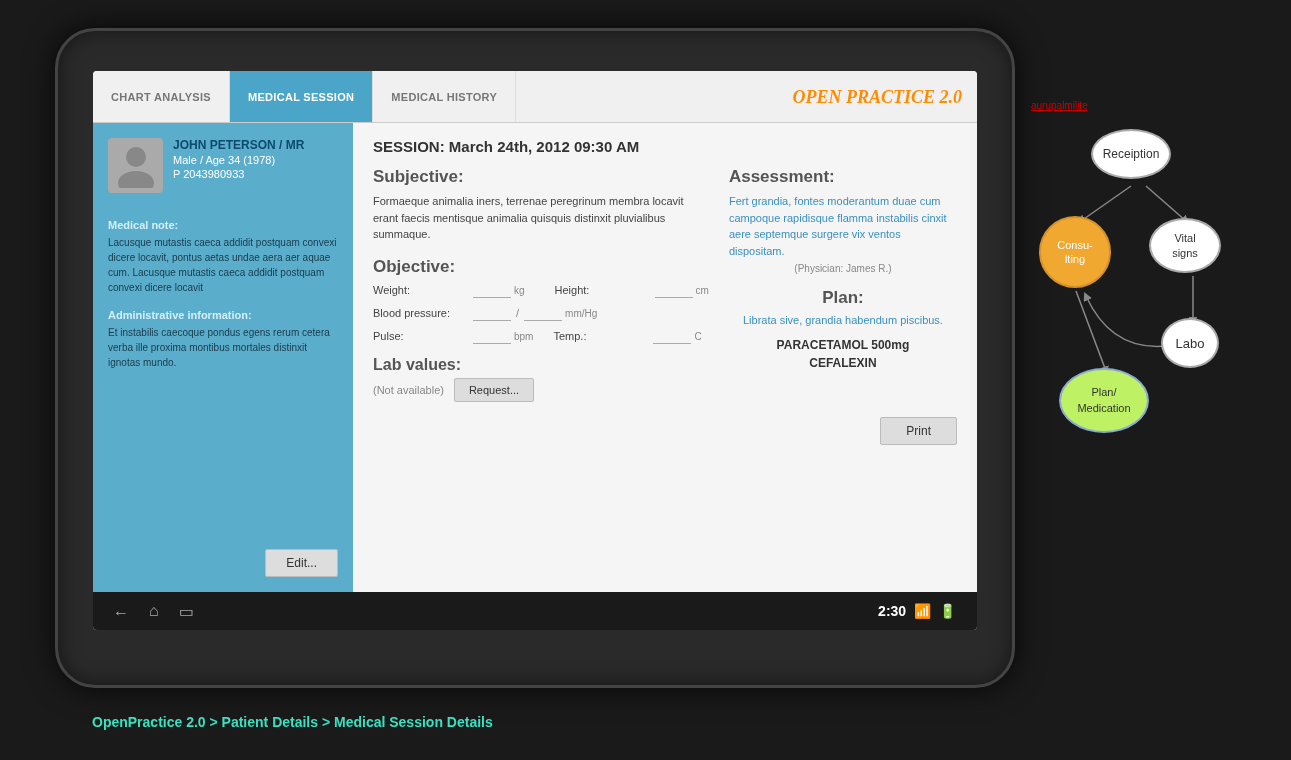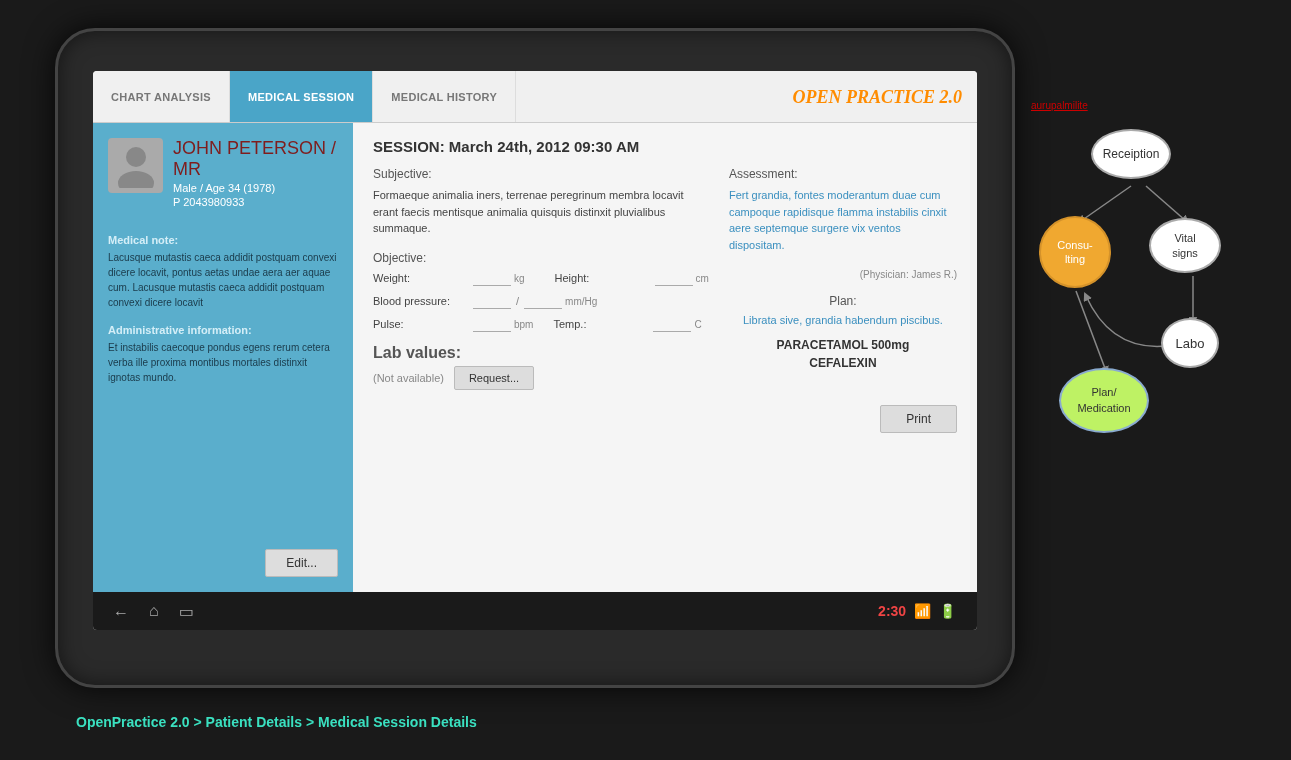--- a/index.html
+++ b/index.html
@@ -106,23 +106,23 @@
       border-radius: 4px;
       margin-right: 10px;
       flex-shrink: 0;
       display: flex;
       align-items: center;
       justify-content: center;
       overflow: hidden;
     }
 
     .patient-info h2 {
-      color: #7f1d1d;
-      font-size: 18px;
-      font-weight: normal;
+      color: #0c4a6e;
+      font-size: 12px;
+      font-weight: bold;
     }
 
     .patient-info p {
       color: white;
       font-size: 11px;
       margin-top: 2px;
     }
 
     .patient-phone {
       color: white;
@@ -173,44 +173,44 @@
 
     .two-col {
       display: flex;
       gap: 20px;
     }
 
     .col-left { flex: 1; }
     .col-right { width: 240px; }
 
     .section-header {
-      font-size: 12px;
-      font-weight: normal;
+      font-size: 17px;
+      font-weight: bold;
       color: #555;
       margin-bottom: 6px;
     }
 
     .section-body {
       font-size: 11px;
       color: #444;
       line-height: 1.5;
       margin-bottom: 14px;
     }
 
     .assessment-text {
       color: #3a8fbf;
       font-size: 11px;
       line-height: 1.5;
     }
 
     .physician-note {
       color: #888;
       font-size: 10px;
-      text-align: right;
-      margin-top: 16px;
+      text-align: center;
+      margin-top: 4px;
     }
 
     .objective-section { margin-bottom: 12px; }
 
     .vitals-row {
       display: flex;
       align-items: center;
       margin-bottom: 8px;
       font-size: 11px;
       color: #444;
@@ -324,21 +324,21 @@
 
     .nav-icon {
       color: #aaa;
       font-size: 16px;
     }
 
     .status-right {
       display: flex;
       align-items: center;
       gap: 8px;
-      color: #ef4444;
+      color: #ffffff;
       font-size: 14px;
       font-weight: bold;
     }
 
     
     .flow-diagram {
       position: absolute;
       right: 60px;
       top: 100px;
       width: 200px;
@@ -389,21 +389,21 @@
       left: 0;
       width: 200px;
       height: 340px;
       pointer-events: none;
     }
 
     
     .breadcrumb {
       position: absolute;
       bottom: 30px;
-      left: 76px;
+      left: 92px;
       color: #3ae0c0;
       font-size: 14px;
       font-weight: bold;
     }
   </style>
 </head>
 <body>
 
 <div class="tablet-frame">
   <div class="tablet-screen">

